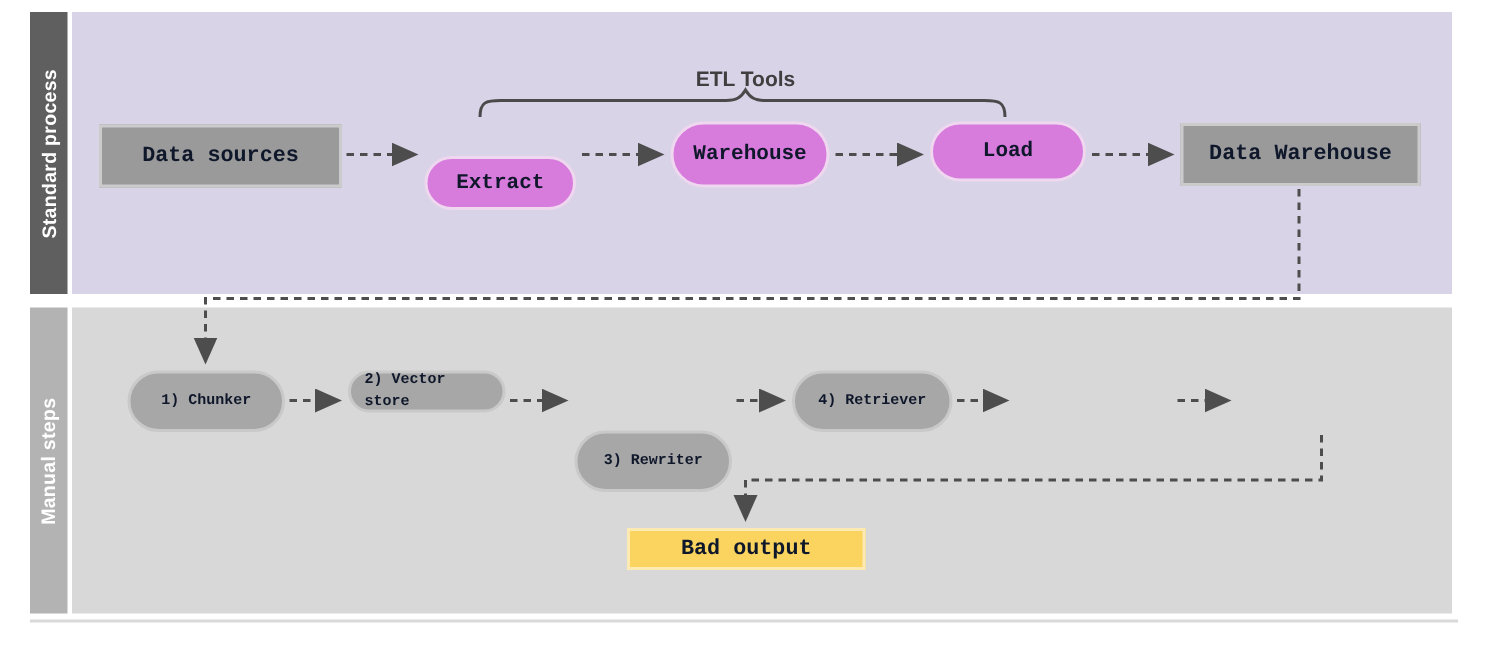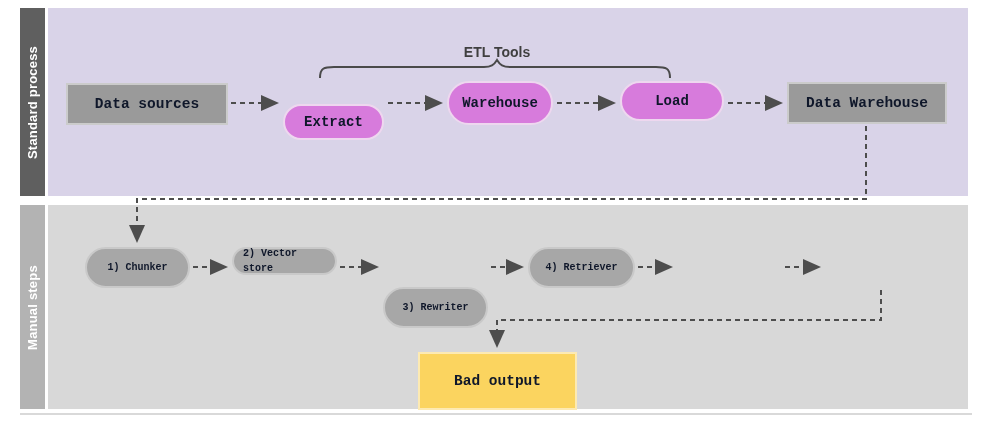--- a/index.html
+++ b/index.html
@@ -106,17 +106,17 @@
   <div class="node pill-gray" style="left:232px;top:247px;width:105px;height:28px;">
     <span>2) Vector store</span>
   </div>
   <div class="node pill-gray" style="left:383px;top:247px;width:105px;height:41px;margin-top:40px;">
     <span>3) Rewriter</span>
   </div>
   <div class="node pill-gray" style="left:528px;top:247px;width:107px;height:41px;">
     <span>4) Retriever</span>
   </div>
 
-  <div class="node box-yellow" style="left:418px;top:352px;width:159px;height:58px;">
+  <div class="node box-yellow" style="left:418px;top:352px;width:159px;height:28px;">
     <span>Bad output</span>
   </div>
 
 </div>
 
 </body></html>

